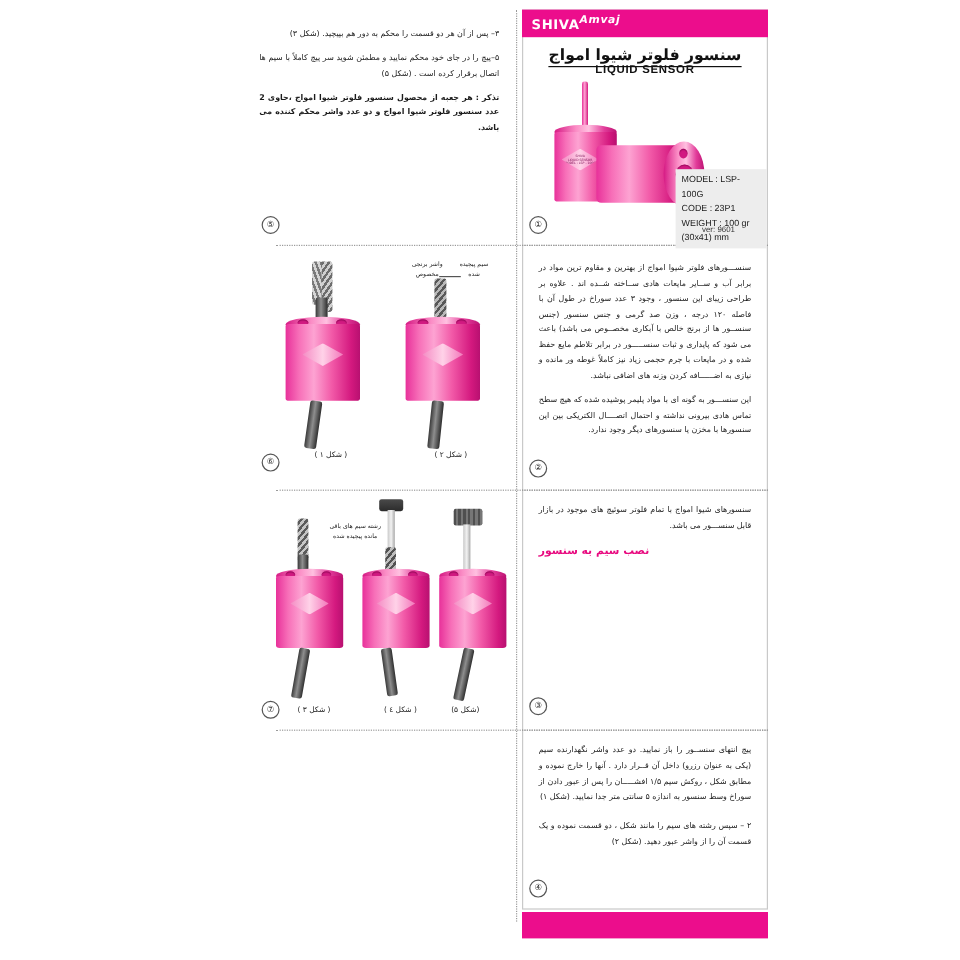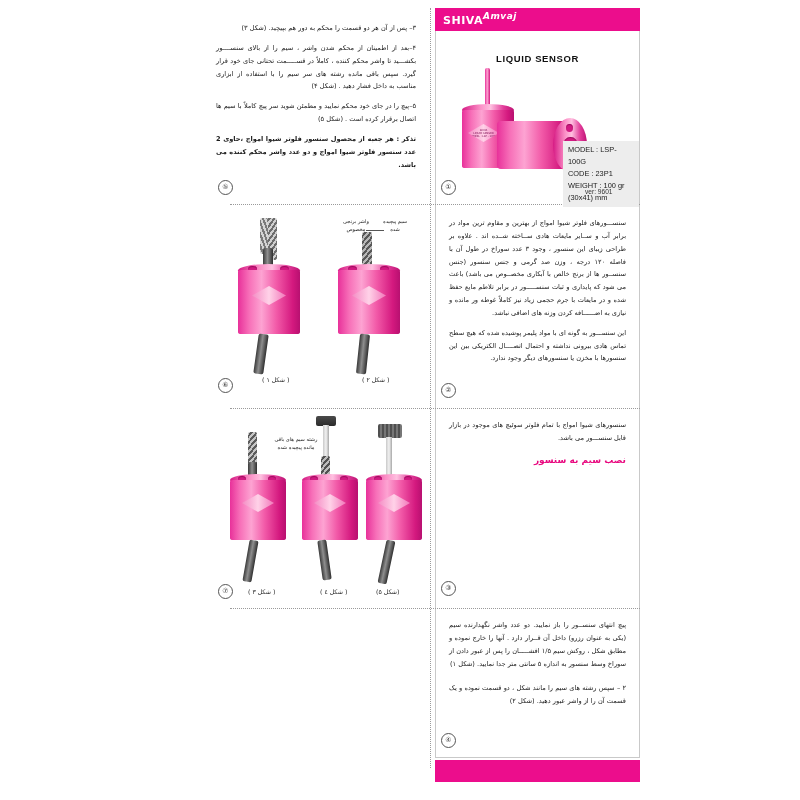--- a/index.html
+++ b/index.html
@@ -37,21 +37,21 @@
         font-size:7.4px;color:#1a1a1a;line-height:1.62;direction:ltr;text-align:left;
         padding:3px 5px;}
   .ver{position:absolute;font-family:"Liberation Sans",sans-serif;font-size:6.6px;
        color:#333;direction:ltr;}
 
   .fa{direction:rtl;text-align:justify;color:#1b1b1b;line-height:1.95;
       font-size:6.6px;}
   .fa p{margin:0 0 7px 0;}
   .fa .lead{font-weight:bold;}
   .heading-pink{color:#e8097f;font-weight:bold;font-size:9px;margin:10px 0 18px 0;
-                text-align:right;direction:rtl;}
+                text-align:left;direction:rtl;}
 
   .pagenum{position:absolute;width:13px;height:13px;border:1px solid #555;
            border-radius:50%;font-size:7px;line-height:12px;text-align:center;
            color:#333;}
 
   
   .sensor{position:absolute;}
   .body-cyl{position:absolute;border-radius:3px/2px;
      background:linear-gradient(90deg,#e8319a 0%,#f76fb8 18%,#fda3d2 38%,#f25aa8 62%,#d4197f 88%,#b81070 100%);}
   .cap-top{position:absolute;border-radius:50%;
@@ -93,20 +93,23 @@
     <div class="fold-h" style="top:600px;left:0;width:410px;"></div>
 
     <div class="panel" style="left:415px;top:0;width:205px;height:196px;">
 
       <div class="pinkbar" style="left:0;top:0;width:205px;height:23px;">
         <div class="logo">
           <span class="shiva">SHIVA</span><span class="amvaj">Amvaj</span>
         </div>
       </div>
 
+      <div style="position:absolute;left:0;top:27px;width:205px;text-align:center;">
+        <span class="title-fa">سنسور فلوتر شیوا امواج</span>
+      </div>
       <div class="title-en" style="position:absolute;left:0;top:45px;width:205px;">LIQUID SENSOR</div>
 
       <div class="sensor" style="left:22px;top:60px;width:60px;height:110px;">
         <div class="stem" style="left:28px;top:0;width:5px;height:40px;"></div>
         <div class="cap-top" style="left:5px;top:36px;width:52px;height:12px;"></div>
         <div class="body-cyl" style="left:5px;top:42px;width:52px;height:58px;"></div>
         <div class="cap-bot" style="left:5px;top:93px;width:52px;height:12px;"></div>
         <div class="diamond" style="left:11px;top:56px;width:31px;height:18px;
              clip-path:polygon(50% 0,100% 50%,50% 100%,0 50%);">
           <div class="labeltxt" style="top:5px;">SHIVA</div>
@@ -157,21 +160,20 @@
         <p style="margin-top:12px;">۲ – سپس رشته های سیم را مانند شکل ، دو قسمت نموده و یک قسمت آن را از واشر عبور دهید. (شکل ۲)</p>
       </div>
       <div class="pagenum" style="left:6px;top:124px;">④</div>
     </div>
 
     <div class="pinkbar" style="left:415px;top:752px;width:205px;height:22px;"></div>
 
     <div class="panel" style="left:196px;top:14px;width:200px;height:182px;">
       <div class="fa">
         <p>۳– پس از آن هر دو قسمت را محکم به دور هم بپیچید. (شکل ۳)</p>
-        <p>۴–بعد از اطمینان از محکم شدن واشر ، سیم را از بالای سنســــور بکشـــید تا واشر محکم کننده ، کاملاً در قســـــمت تحتانی جای خود قرار گیرد. سپس باقی مانده رشته های سر سیم را با استفاده از ابزاری مناسب به داخل فشار دهید . (شکل ۴)</p>
         <p>۵–پیچ را در جای خود محکم نمایید و مطمئن شوید سر پیچ کاملاً با سیم ها اتصال برقرار کرده است . (شکل ۵)</p>
         <p class="lead">تذکر : هر جعبه از محصول سنسور فلوتر شیوا امواج ،حاوی 2 عدد سنسور فلوتر شیوا امواج و دو عدد واشر محکم کننده می باشد.</p>
       </div>
       <div class="pagenum" style="left:2px;top:158px;">⑤</div>
     </div>
 
     <div class="panel" style="left:196px;top:200px;width:200px;height:198px;">
 
       <div class="sensor" style="left:22px;top:10px;width:70px;height:150px;">
         <div class="wire" style="left:28px;top:0;width:11px;height:42px;

